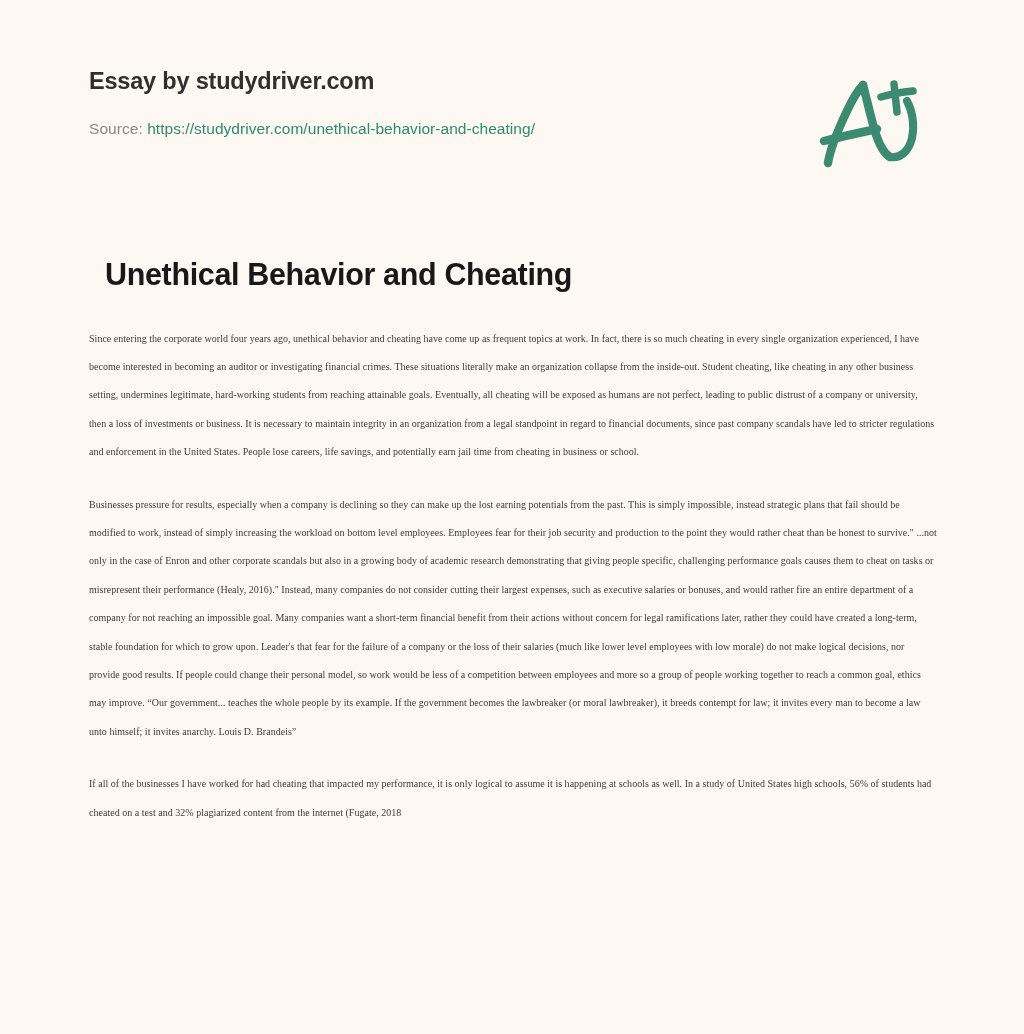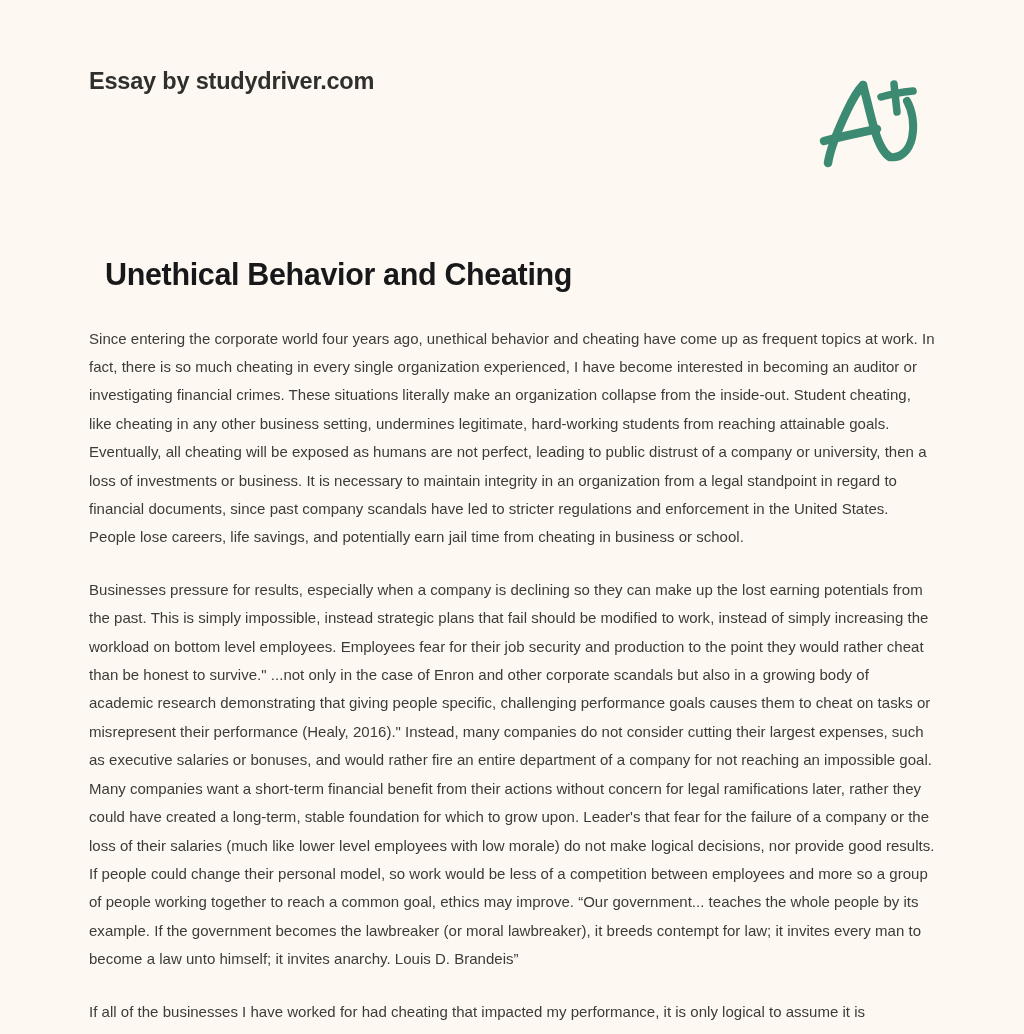--- a/index.html
+++ b/index.html
@@ -88,39 +88,43 @@
     letter-spacing: -0.35px;
     line-height: 1.2;
   }
 
   .body-copy {
     margin-top: 32px;
   }
 
   .body-copy p {
     margin: 0 4px 24px 0;
-    font-size: 15px;
+    font-size: 10px;
     line-height: 28.4px;
     color: #3c3b38;
     text-align: left;
     letter-spacing: 0.02px;
+    font-family: Liberation Serif, serif;
   }
   .body-copy p:last-child {
     margin-bottom: 0;
   }
 </style>
 </head>
 <body>
 
 <div class="page">
 
   <div class="header">
 
     <div class="byline">Essay by studydriver.com</div>
 
+    <div class="source-line">
+      <span>Source:</span><span>&nbsp;</span><span class="src-url">https://studydriver.com/unethical-behavior-and-cheating/</span>
+    </div>
 
     <div class="logo">
       <svg viewBox="0 0 120 104" xmlns="http://www.w3.org/2000/svg">
         <g fill="none" stroke="#3d8a72" stroke-linecap="round" stroke-linejoin="round">
 
           <path d="M 18 95 C 20 82, 28 62, 36 45 C 42 32, 48 22, 53 17" stroke-width="8.5"></path>
 
           <path d="M 53 17 C 56 28, 60 46, 64 60 C 68 74, 73 85, 80 89" stroke-width="8.5"></path>
 
           <path d="M 14 73 C 26 70, 48 65, 67 61" stroke-width="8.5"></path>

